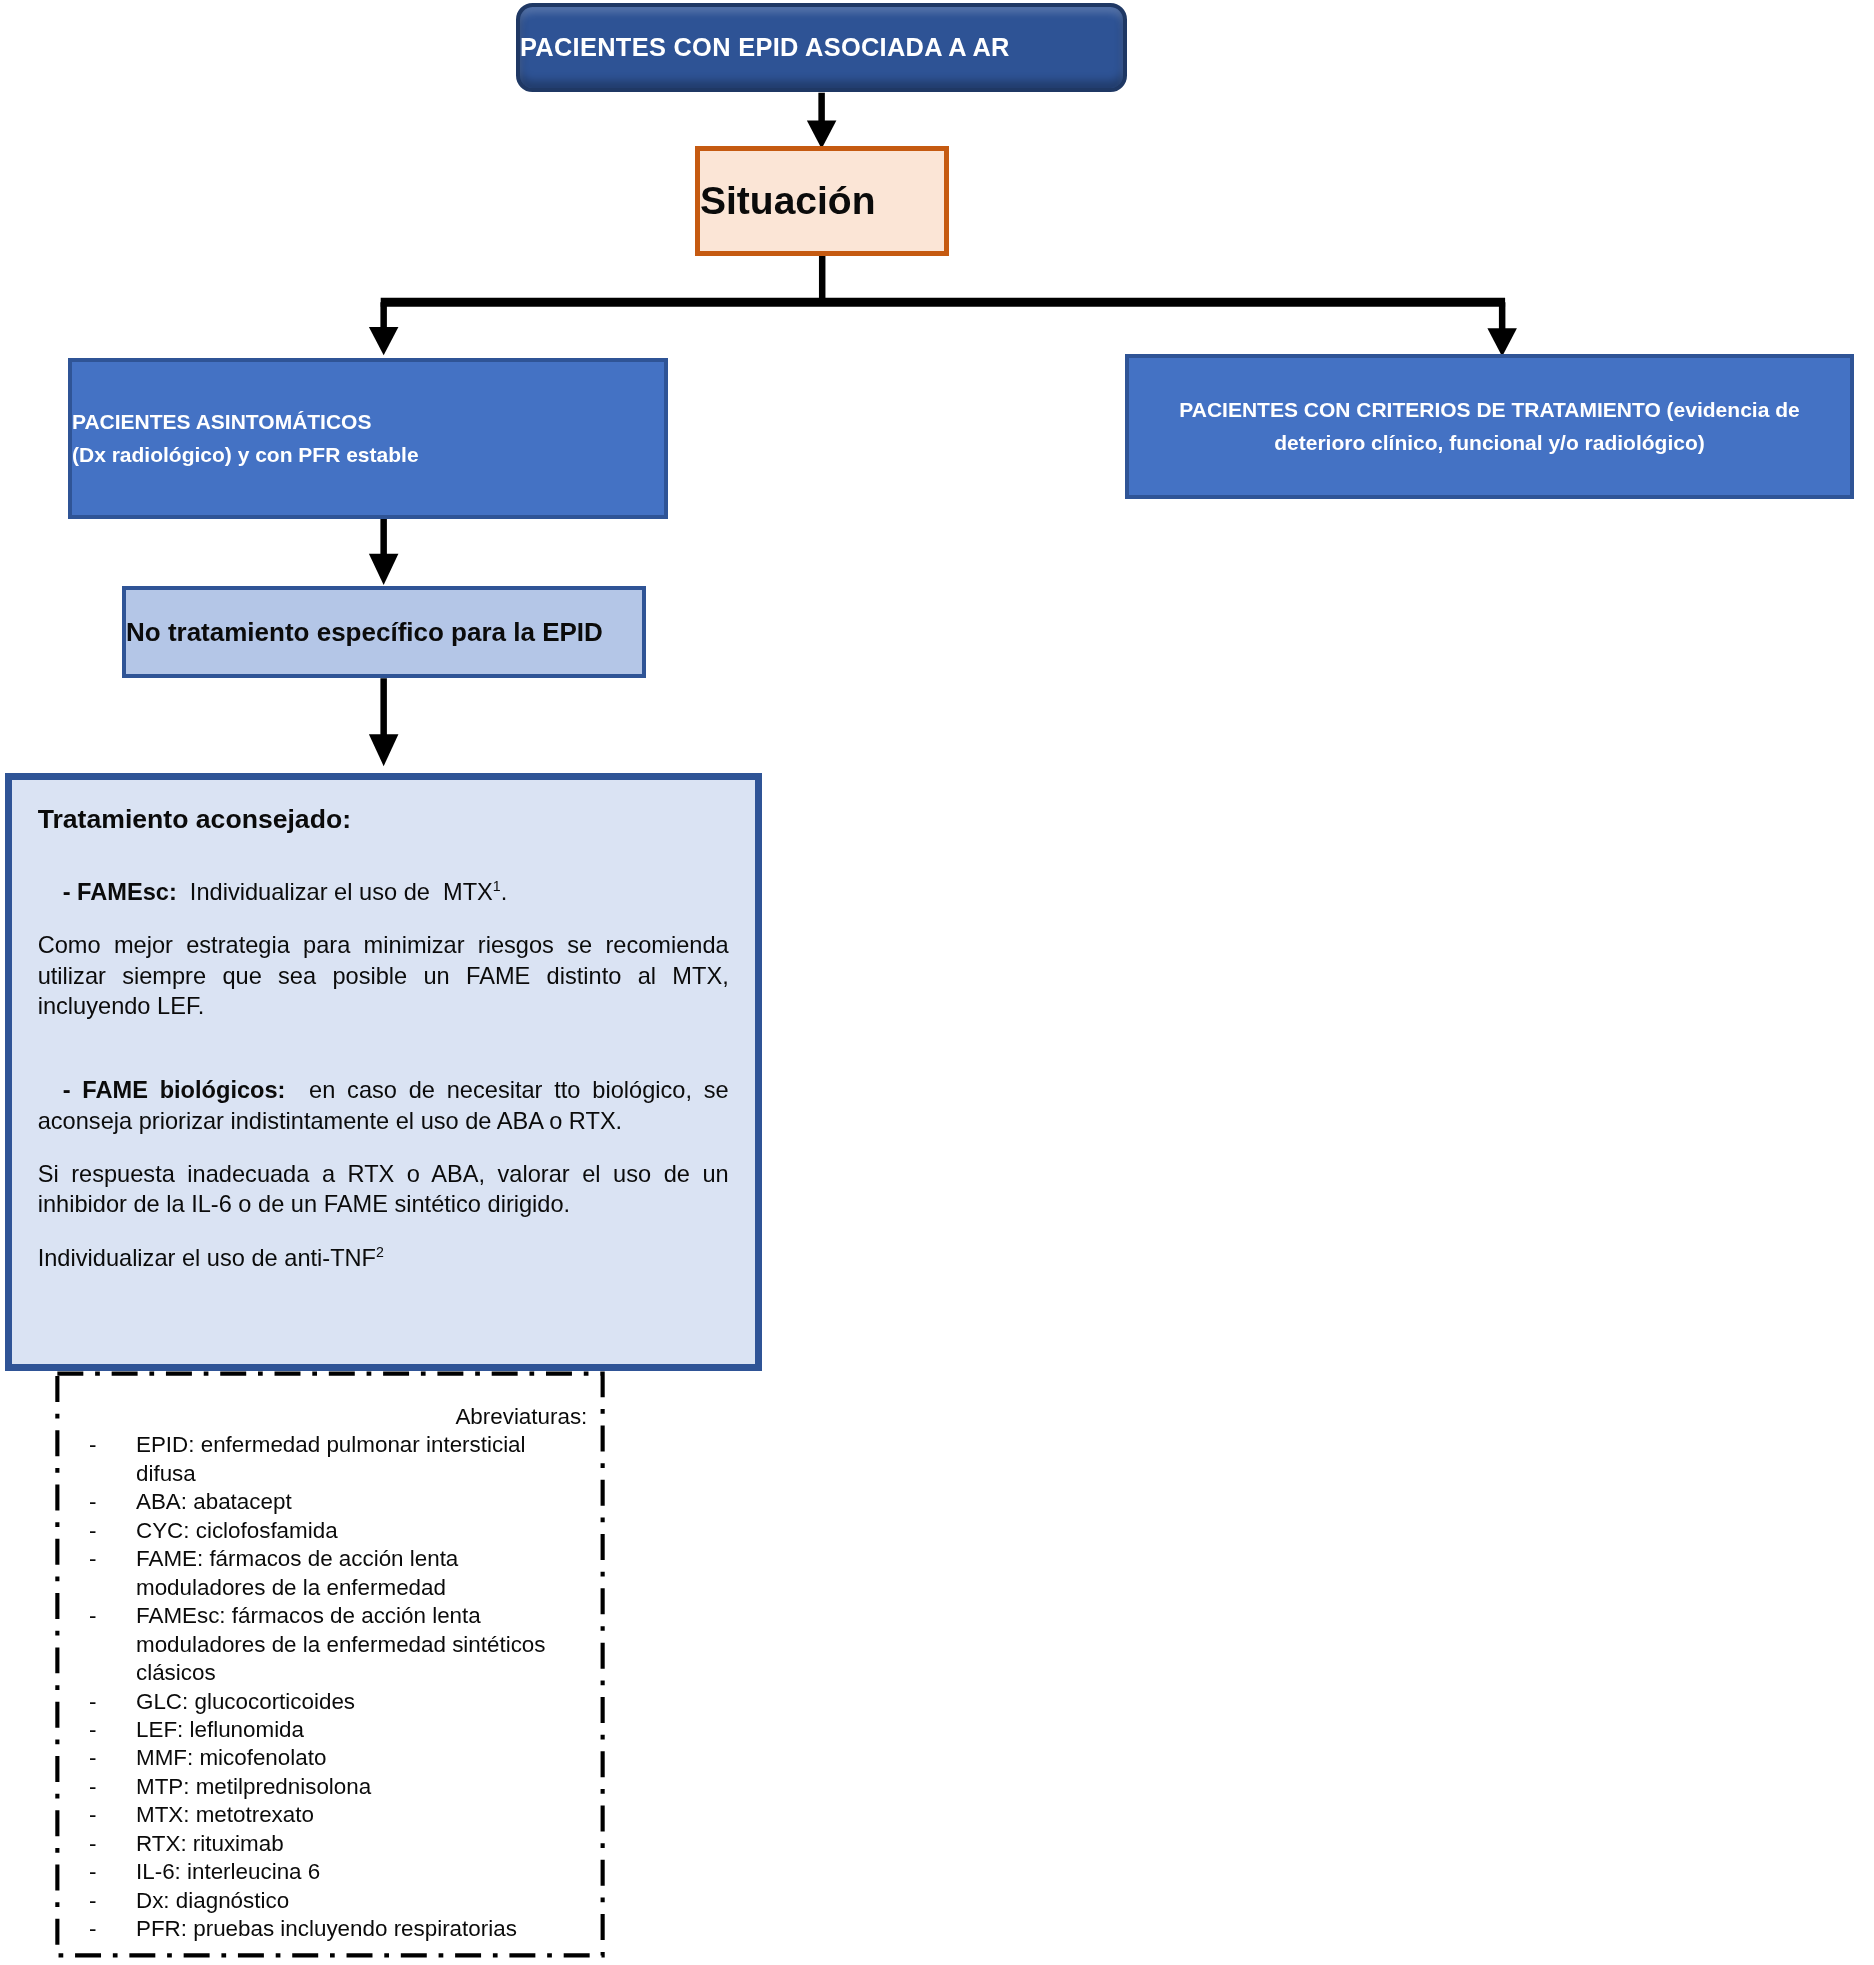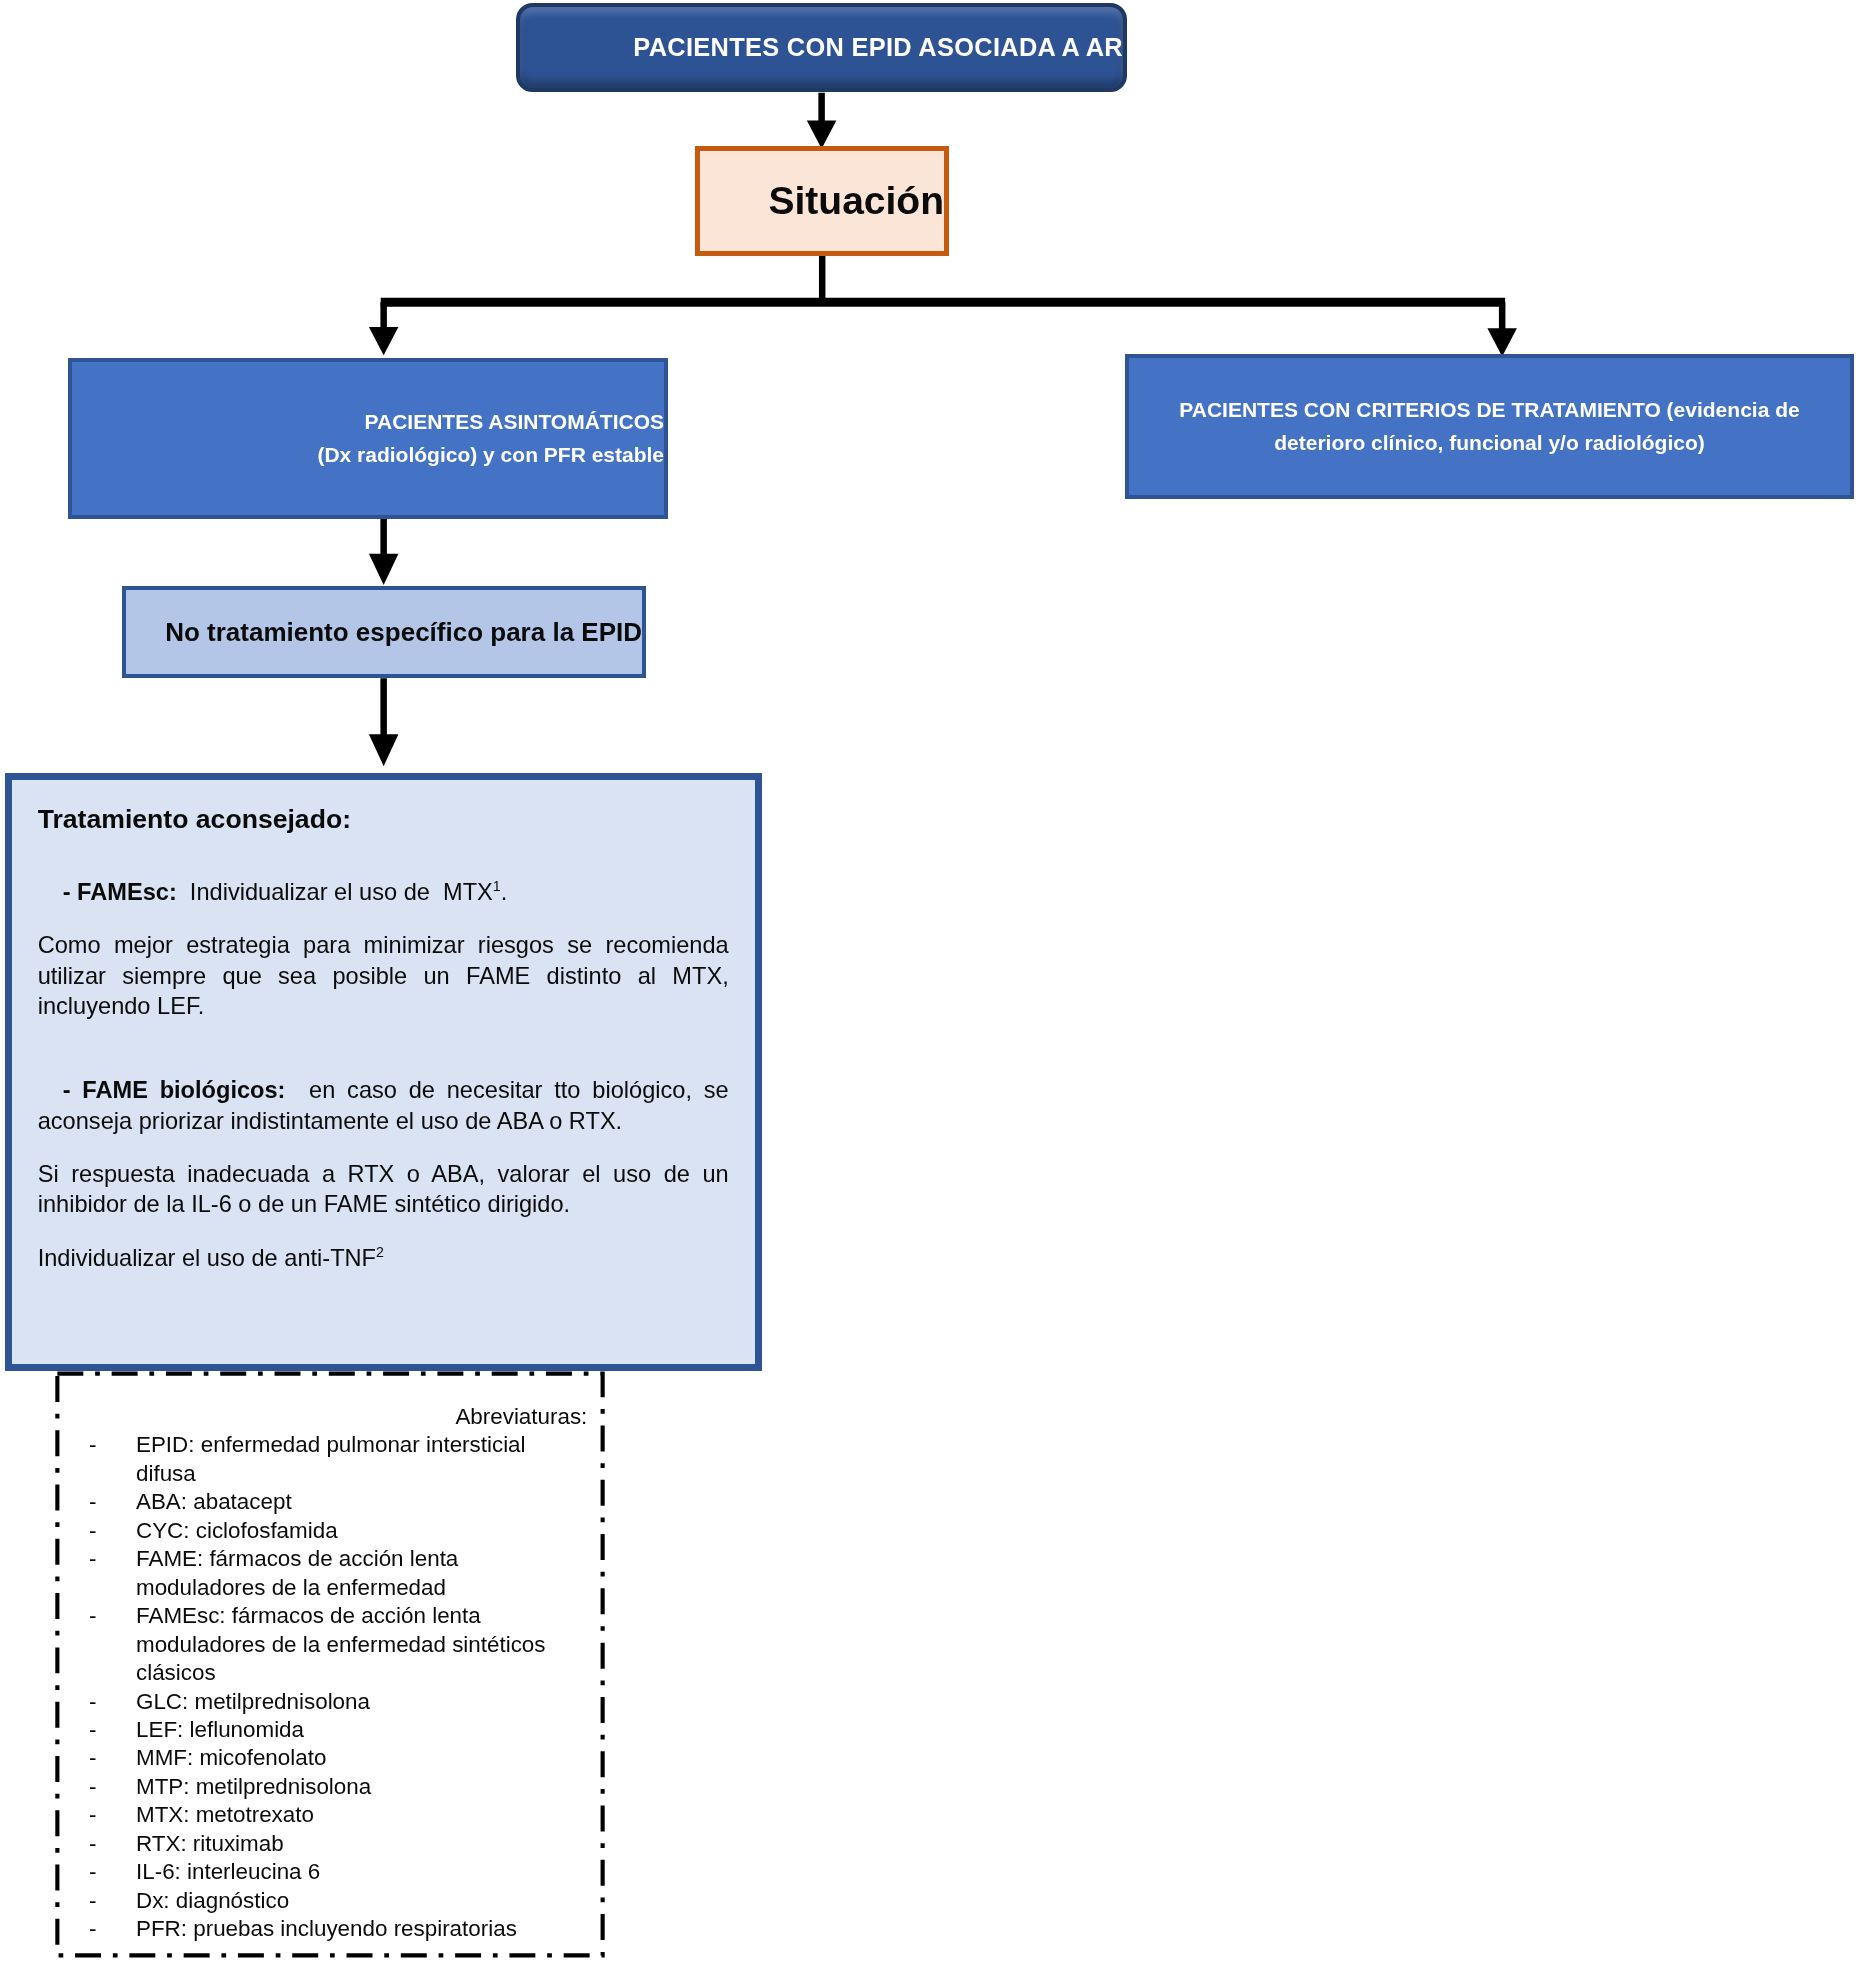--- a/index.html
+++ b/index.html
@@ -9,21 +9,21 @@
     --note-fill:#B4C6E7; --note-border:#2F5496;
     --panel-fill:#DAE3F3; --panel-border:#2F5496;
     --connector:#000000;
   }
   html,body{margin:0;padding:0;background:#ffffff;}
   #canvas{
     position:relative;width:1874px;height:1965px;background:#ffffff;
     font-family:"Liberation Sans","DejaVu Sans",sans-serif;color:#111;overflow:hidden;
   }
   .box{position:absolute;box-sizing:border-box;display:flex;flex-direction:column;
-       align-items:flex-end;justify-content:center;text-align:center;}
+       align-items:flex-start;justify-content:center;text-align:center;}
   #root-box{
     left:516px;top:3px;width:611px;height:89px;
     background:var(--root-fill);border:4.7px solid var(--root-border);border-radius:16.5px;
     color:#ffffff;font-weight:bold;font-size:25.4px;letter-spacing:0.3px;
     box-shadow:inset 0 -7px 8.3px rgba(0,0,0,.28), inset 0 5.9px 7px rgba(255,255,255,.18);
   }
   #situacion-box{
     left:695px;top:146px;width:254px;height:110px;
     background:var(--situacion-fill);border:5.9px solid var(--situacion-border);
     color:#0b0b0b;font-weight:bold;font-size:39px;
@@ -144,21 +144,21 @@
           <span class="abbrev-text">FAME: fármacos de acción lenta moduladores de la enfermedad</span>
         </div>
 
         <div class="abbrev-row">
           <span class="abbrev-bullet">-</span>
           <span class="abbrev-text">FAMEsc: fármacos de acción lenta moduladores de la enfermedad sintéticos clásicos</span>
         </div>
 
         <div class="abbrev-row">
           <span class="abbrev-bullet">-</span>
-          <span class="abbrev-text">GLC: metilprednisolona</span>
+          <span class="abbrev-text">GLC: glucocorticoides</span>
         </div>
 
         <div class="abbrev-row">
           <span class="abbrev-bullet">-</span>
           <span class="abbrev-text">LEF: leflunomida</span>
         </div>
 
         <div class="abbrev-row">
           <span class="abbrev-bullet">-</span>
           <span class="abbrev-text">MMF: micofenolato</span>

